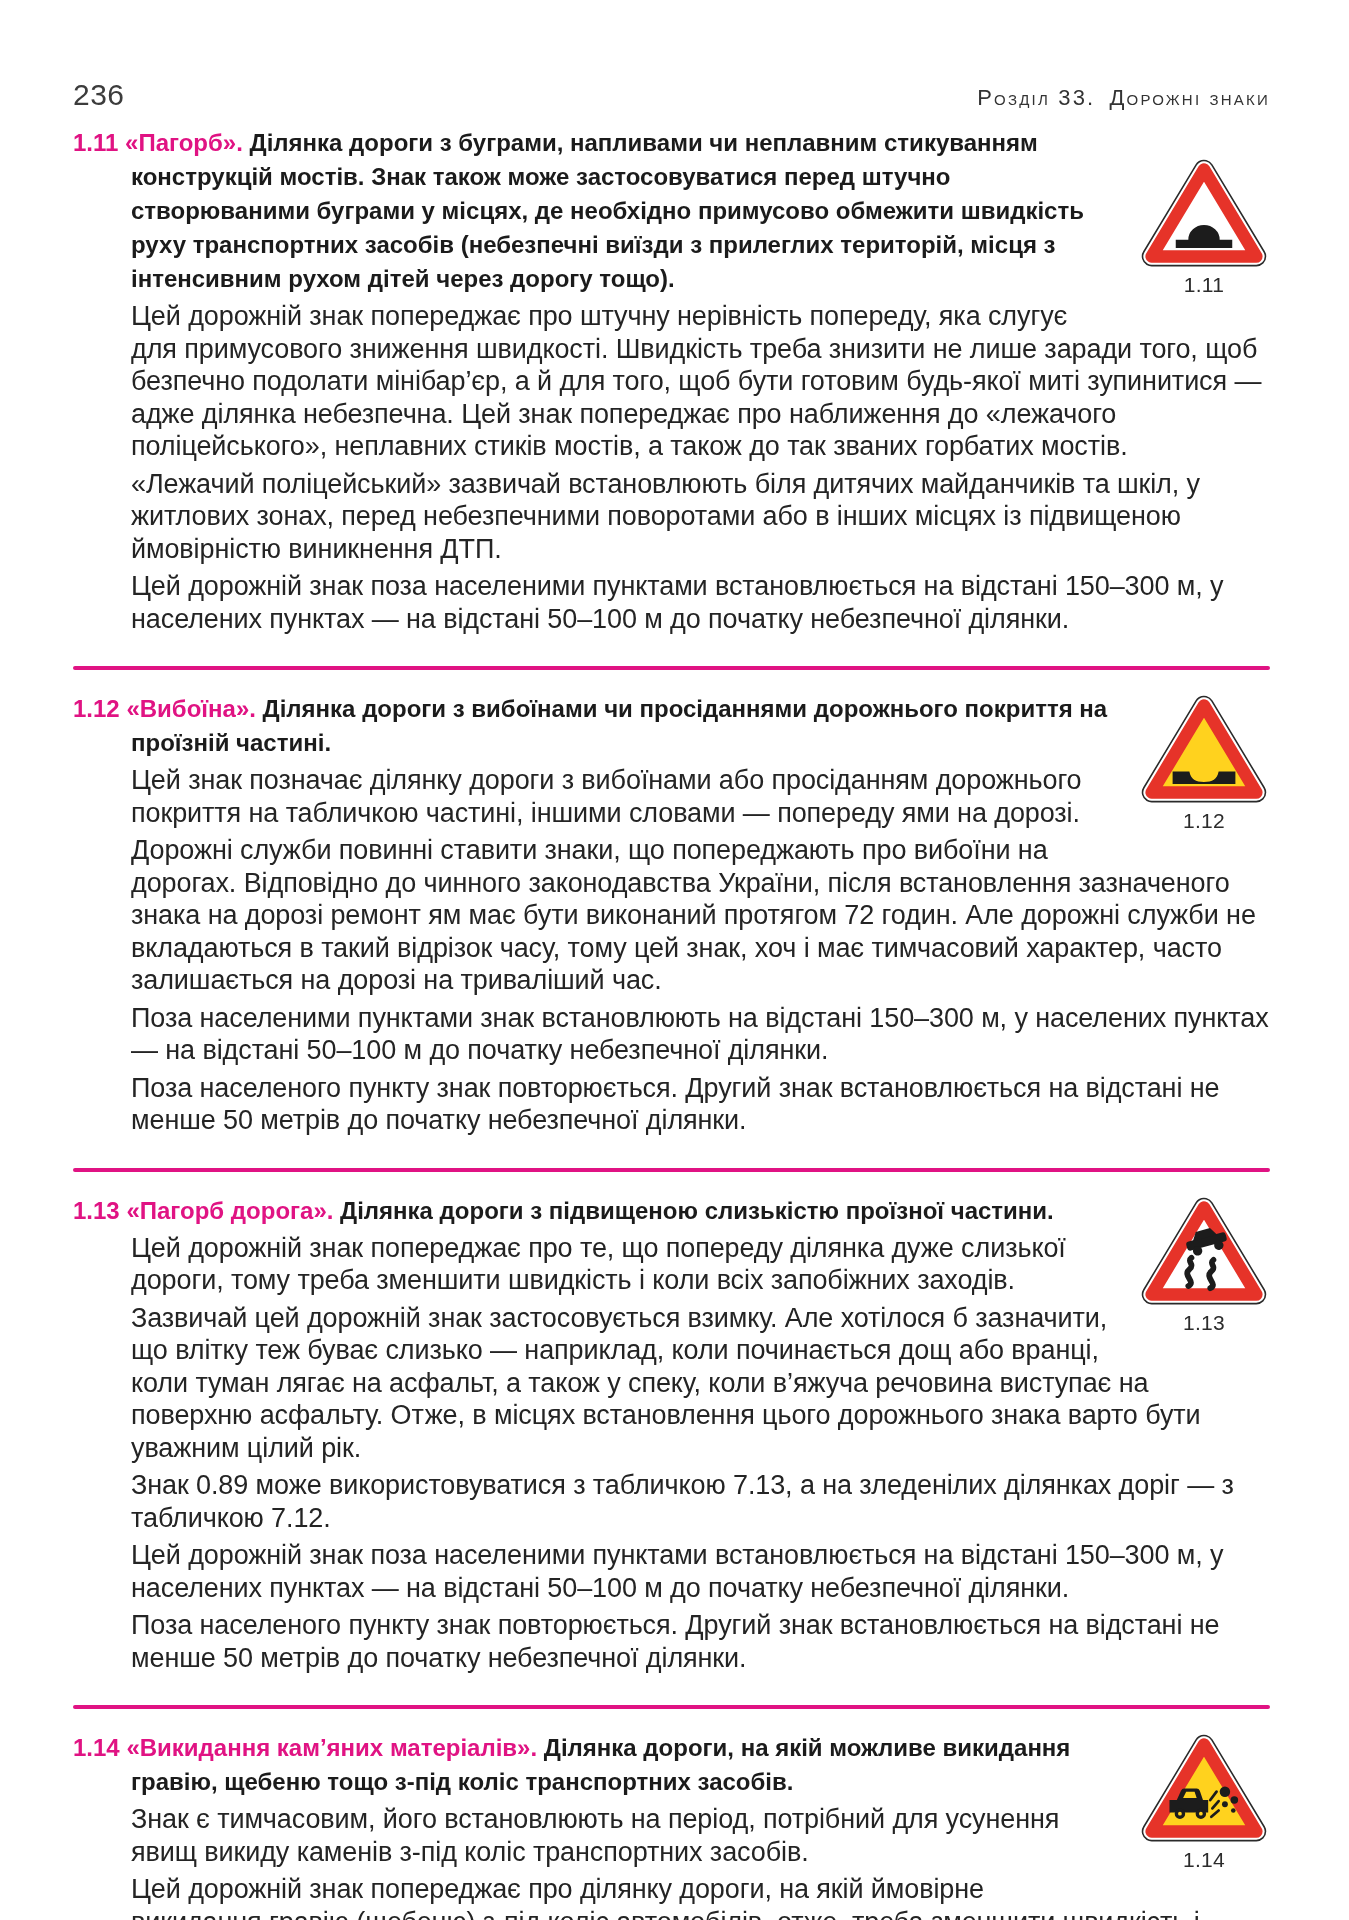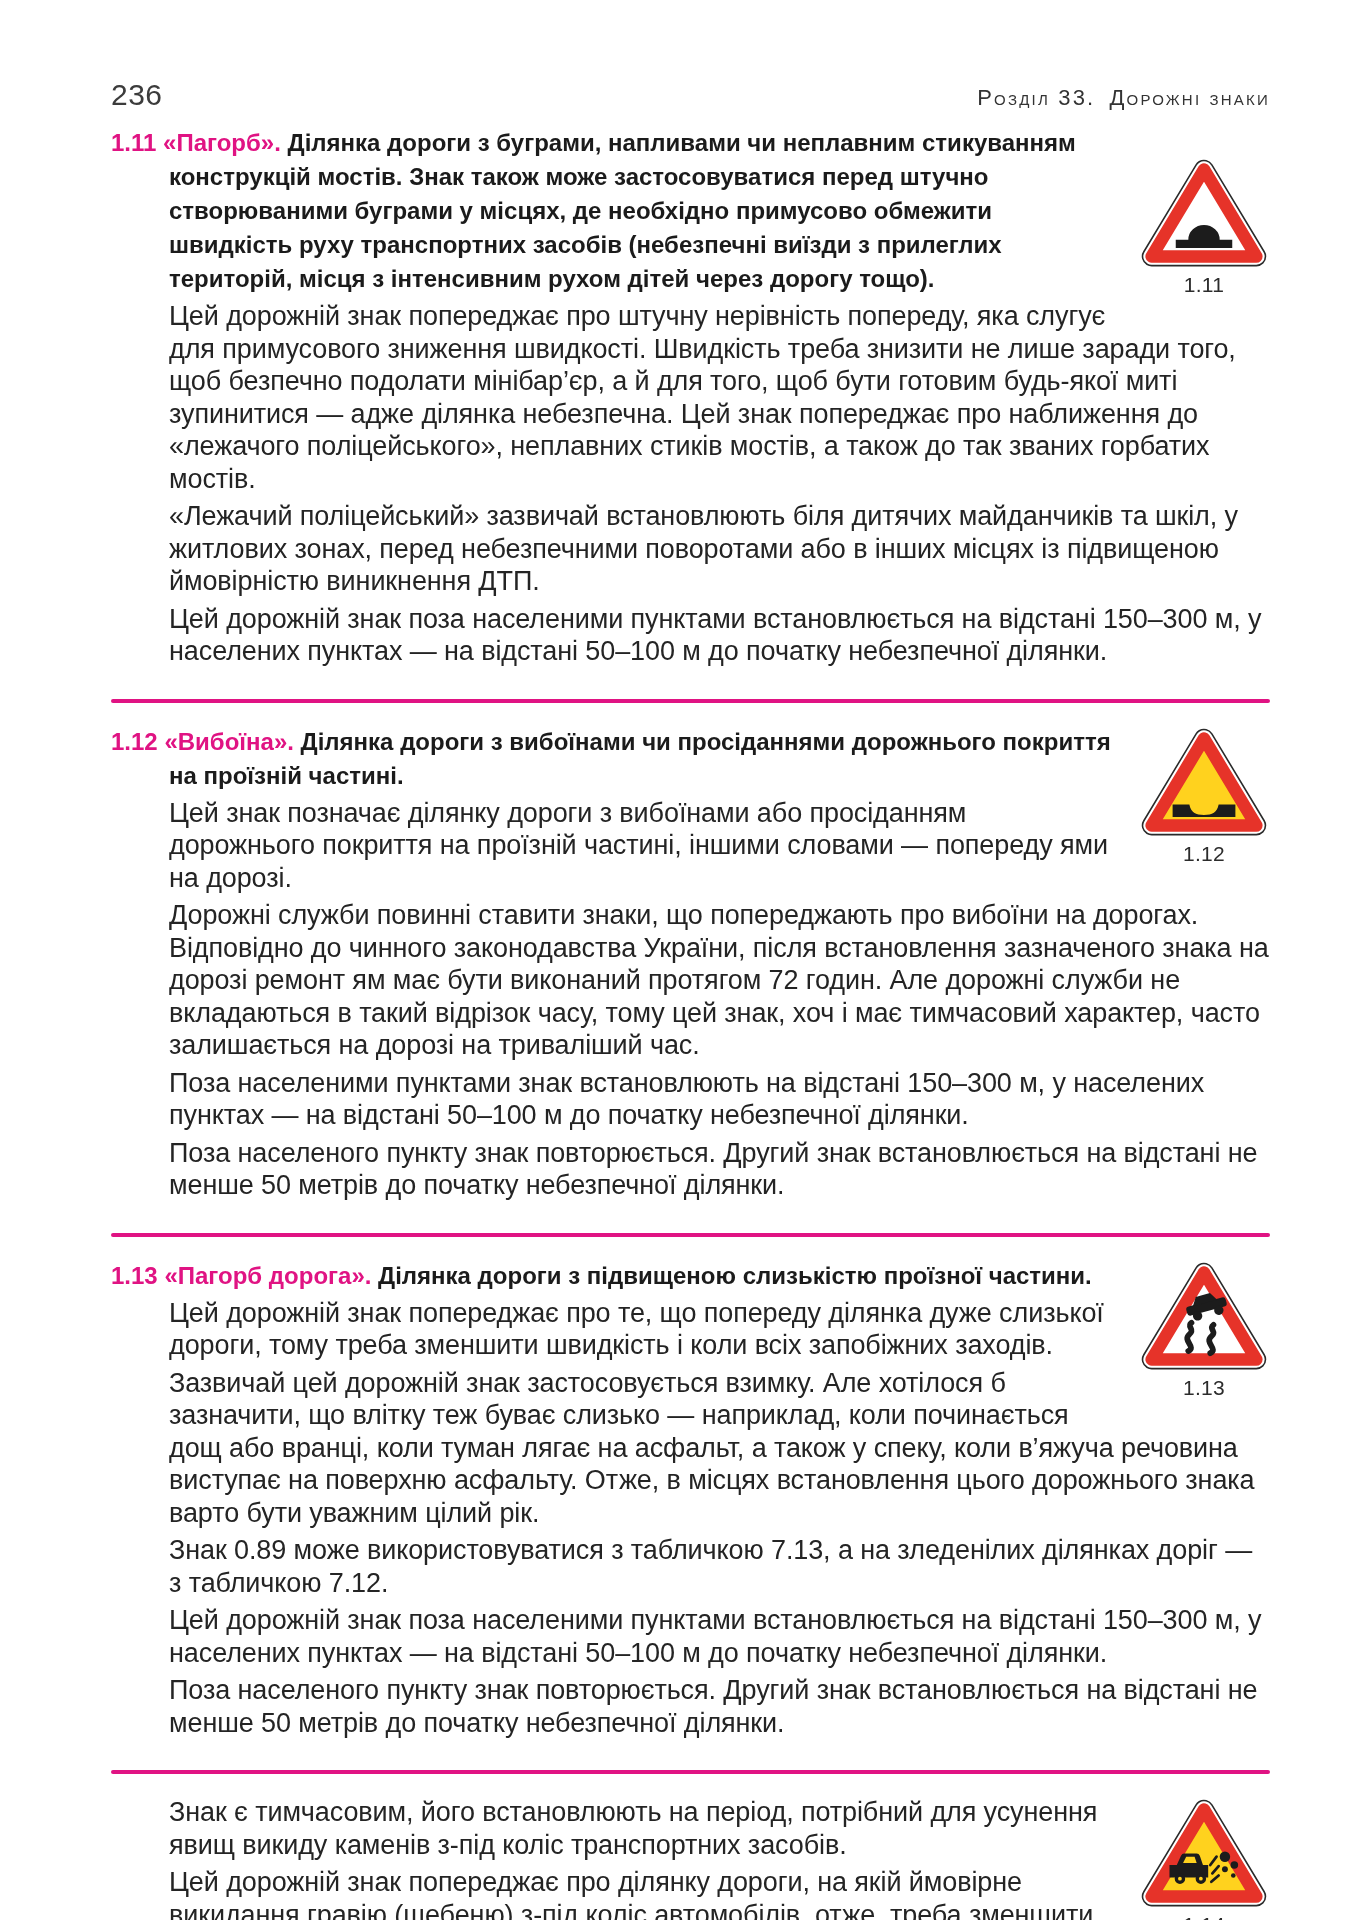--- a/index.html
+++ b/index.html
@@ -1,21 +1,21 @@
 <!DOCTYPE html>
 <html lang="uk"><head>
 <meta charset="utf-8">
 <style>
   html,body{
     margin:0;padding:0;background:#ffffff;
     width:1349px;height:1920px;overflow:hidden;
     font-family:"Liberation Sans","DejaVu Sans",sans-serif;
     -webkit-font-smoothing:antialiased;
   }
-  .page{width:1349px;height:1920px;box-sizing:border-box;padding:78px 79px 0 111px;}
+  .page{width:1349px;height:1920px;box-sizing:border-box;padding:78px 79px 0 73px;}
   
   .running-head{display:flex;justify-content:space-between;align-items:baseline;margin-bottom:14px;}
   .folio{font-size:30px;color:#3c3c3c;letter-spacing:.5px;}
   .chapter{font-variant:small-caps;font-size:22px;color:#333;letter-spacing:2.2px;}
   .chapter .chap-title{margin-left:14px;text-align:right;}
   
   .rule{margin-top:8px;overflow:visible;}
   .rule:after{content:"";display:block;clear:both;}
   .sign{float:right;width:132px;margin:0 0 6px 22px;text-align:center;}
   .sign.low{margin-top:30px;}
@@ -70,21 +70,21 @@
         <polygon points="60,13 10,96 110,96" fill="#ffd21e" stroke="#e63329" stroke-width="12" stroke-linejoin="round"></polygon>
         <path d="M30 76 H46 C47.5 83.5 52 86 60 86 C68 86 72.5 83.5 74 76 H90 V88 H30 Z" fill="#1c1c1c"></path>
       </svg>
       <div class="sign-num">1.12</div>
     </aside>
     <h2 class="head">
       <span class="num">1.12</span>
       <span class="title">«Вибоїна».</span>
       <span class="lead">Ділянка дороги з вибоїнами чи просіданнями дорожнього покриття на проїзній частині.</span>
     </h2>
-    <p>Цей знак позначає ділянку дороги з вибоїнами або просіданням дорожнього покриття на проїзній частині, іншими словами — попереду ями на дорозі.</p>
+    <p>Цей знак позначає ділянку дороги з вибоїнами або просіданням дорожнього покриття на табличкою частині, іншими словами — попереду ями на дорозі.</p>
     <p>Дорожні служби повинні ставити знаки, що попереджають про вибоїни на дорогах. Відповідно до чинного законодавства України, після встановлення зазначеного знака на дорозі ремонт ям має бути виконаний протягом 72 годин. Але дорожні служби не вкладаються в такий відрізок часу, тому цей знак, хоч і має тимчасовий характер, часто залишається на дорозі на триваліший час.</p>
     <p>Поза населеними пунктами знак встановлюють на відстані 150–300 м, у населених пунктах — на відстані 50–100 м до початку небезпечної ділянки.</p>
     <p>Поза населеного пункту знак повторюється. Другий знак встановлюється на відстані не менше 50 метрів до початку небезпечної ділянки.</p>
   </section>
 
   <div class="divider"></div>
 
   <section class="rule">
     <aside class="sign">
       <svg viewBox="0 0 120 108" width="126" height="113" xmlns="http://www.w3.org/2000/svg">
@@ -135,19 +135,24 @@
           <circle cx="88" cy="76" r="2.2"></circle>
         </g>
         <g stroke="#1c1c1c" stroke-width="2.6" stroke-linecap="round">
           <line x1="66" y1="66" x2="72" y2="58"></line>
           <line x1="68" y1="74" x2="74" y2="67"></line>
           <line x1="67" y1="82" x2="74" y2="76"></line>
         </g>
       </svg>
       <div class="sign-num">1.14</div>
     </aside>
+    <h2 class="head">
+      <span class="num">1.14</span>
+      <span class="title">«Викидання кам’яних матеріалів».</span>
+      <span class="lead">Ділянка дороги, на якій можливе викидання гравію, щебеню тощо з-під коліс транспортних засобів.</span>
+    </h2>
     <p>Знак є тимчасовим, його встановлюють на період, потрібний для усунення явищ викиду каменів з-під коліс транспортних засобів.</p>
     <p>Цей дорожній знак попереджає про ділянку дороги, на якій ймовірне викидання гравію (щебеню) з-під коліс автомобілів, отже, треба зменшити швидкість і збільшити дистанцію та бічний інтервал, інакше скло й фари вашого автомобіля можуть постраждати від каміння. Також краще утриматися від обгону та випередження.</p>
     <p>Цей дорожній знак поза населеними пунктами встановлюється на відстані 150–300 м, у населених пунктах — на відстані 50–100 м до початку небезпечної ділянки.</p>
 
   </section>
 
 </div>
 
 </body></html>

